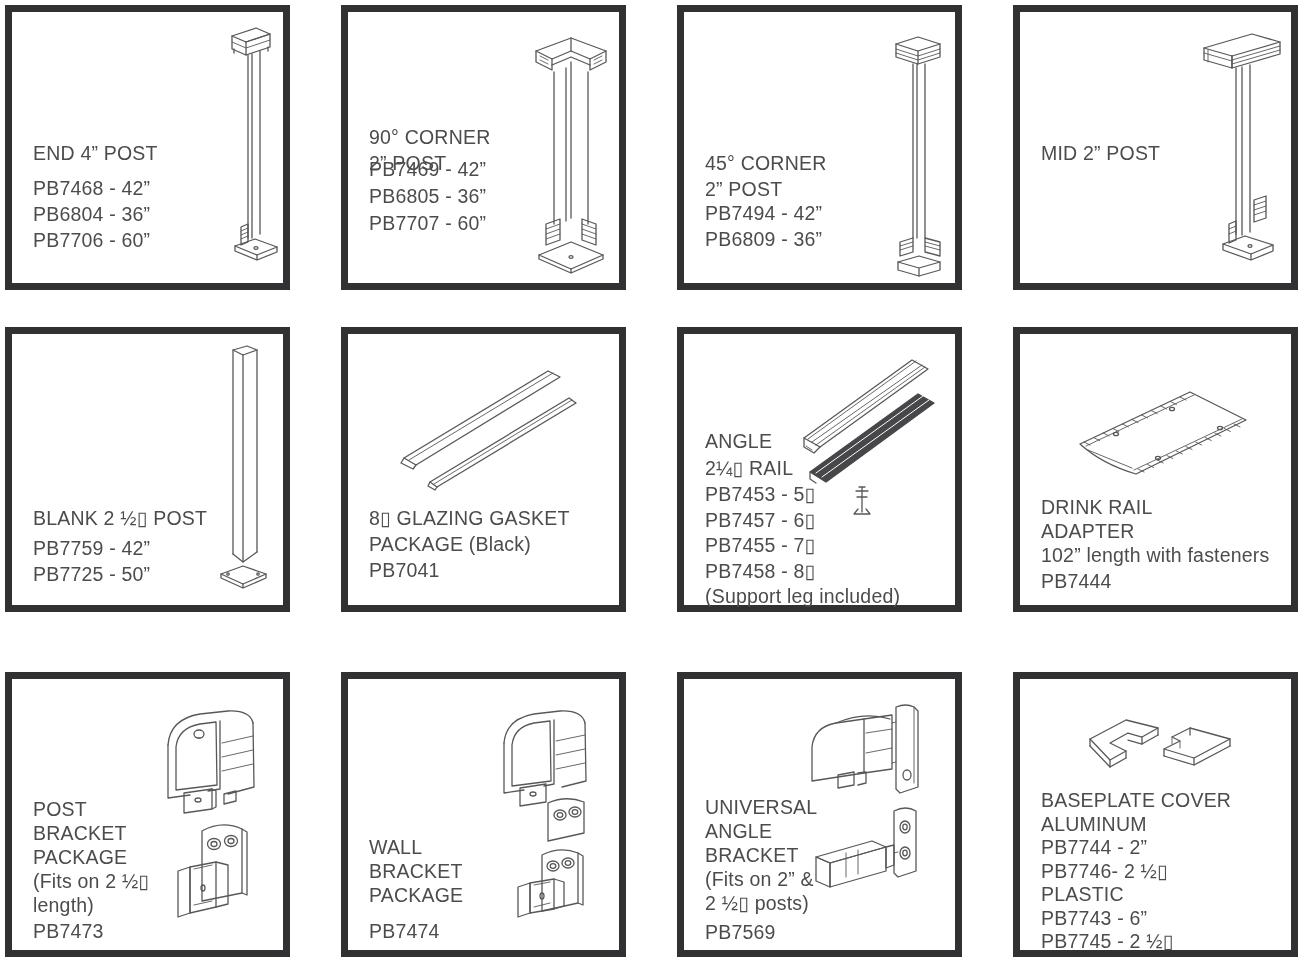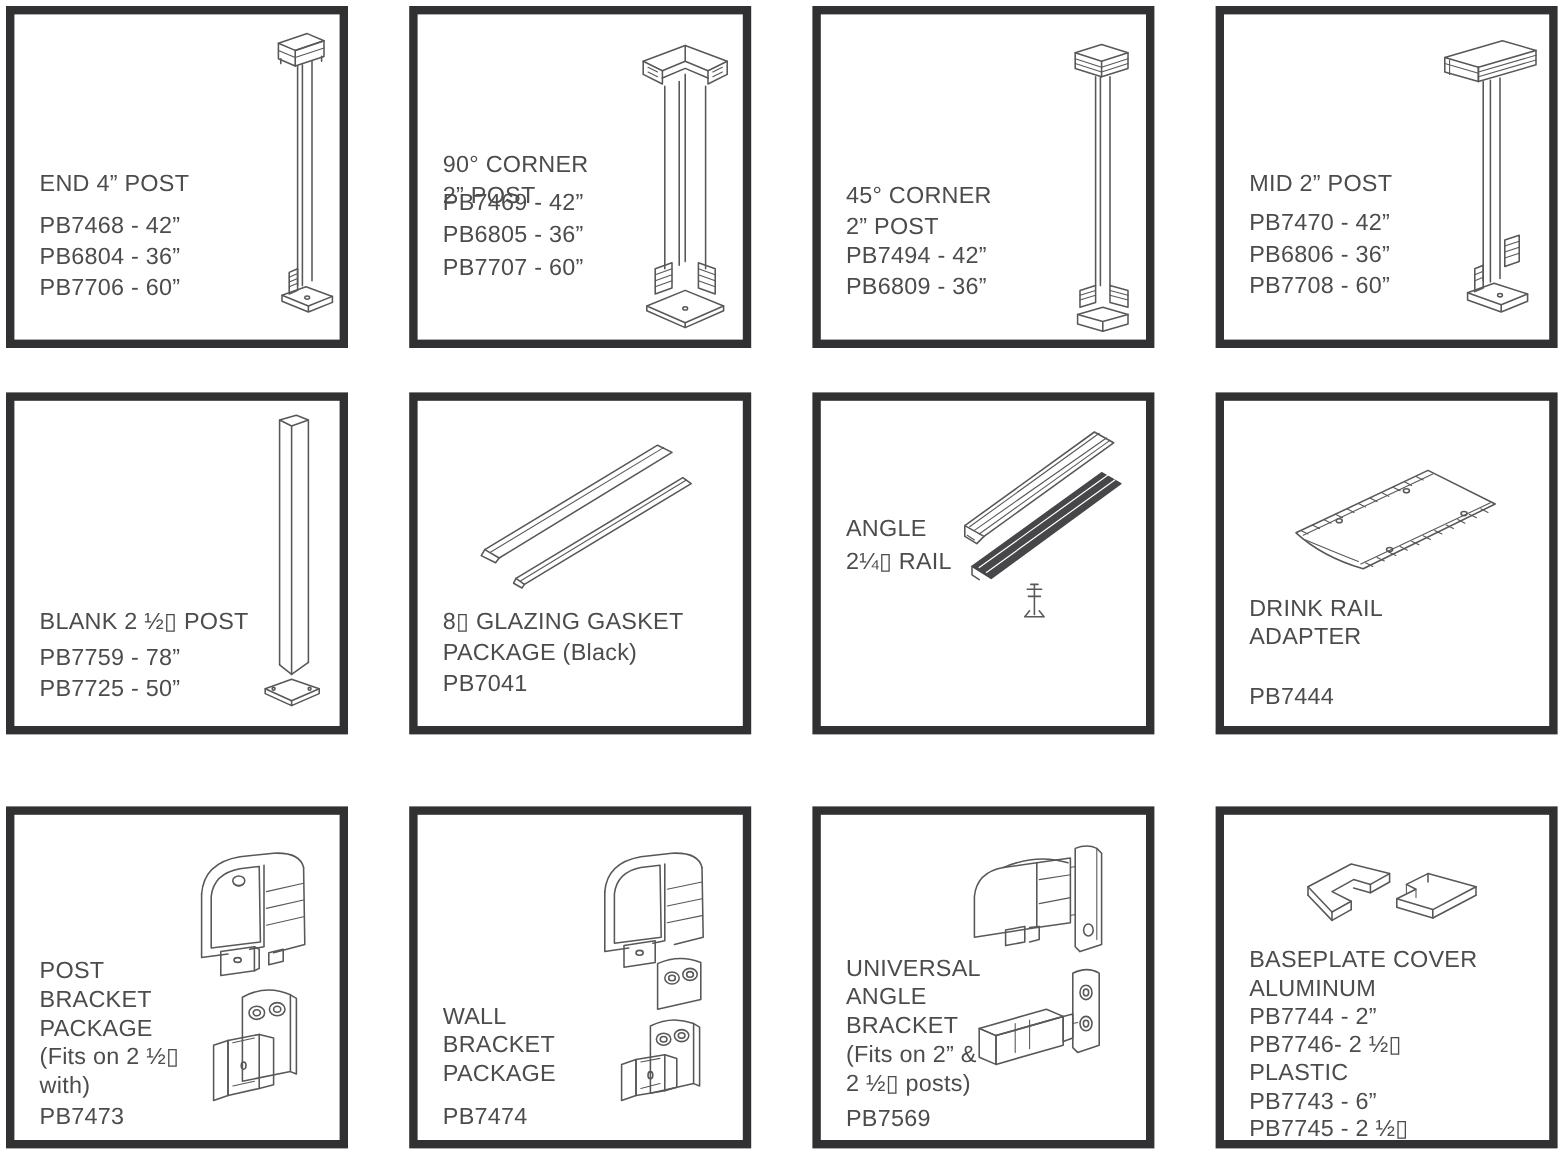--- a/index.html
+++ b/index.html
@@ -114,42 +114,37 @@
     <path class="thin" d="M58 181 L70 177 M58 186 L70 182 M58 191 L70 187"></path>
     <path d="M33 200 L40 197 L40 216 L33 219 Z"></path>
     <path class="thin" d="M33 205 L40 202 M33 210 L40 207"></path>
     <path d="M27 220 L49 212 L77 221 L55 230 Z"></path>
     <path d="M27 220 L27 226 L55 236 L55 230 M77 221 L77 227 L55 236"></path>
     <ellipse cx="54" cy="222" rx="2" ry="1.4"></ellipse>
   </svg>
   <div class="title" style="top:128px">
     <div>MID 2” POST</div>
   </div>
-  <div class="parts" style="top:161px">
-    <div>PB7470 - 42”</div>
-    <div>PB6806 - 36”</div>
-    <div>PB7708 - 60”</div>
-  </div>
 </section>
 
 <section class="cell" style="left:5px;top:327px">
   <svg class="art" style="left:192px;top:8px" width="72" height="252" viewBox="0 0 72 252">
     <path d="M29 8 L43 4 L53 8 L39 13 Z"></path>
     <path d="M29 8 L29 212 M39 13 L39 220 M53 8 L53 210"></path>
     <path d="M29 212 L39 220 L53 210"></path>
     <path d="M39 224 L62 232 L39 242 L17 232 Z"></path>
     <path d="M17 232 L17 236 L39 246 L39 242 M62 232 L62 236 L39 246"></path>
     <circle cx="24" cy="232" r="1.2"></circle>
       <circle cx="54" cy="232" r="1.2"></circle>
   </svg>
   <div class="title" style="top:171px">
     <div>BLANK 2 ½▯ POST</div>
   </div>
   <div class="parts" style="top:201px">
-    <div>PB7759 - 78”</div>
+    <div>PB7759 - 42”</div>
     <div>PB7725 - 50”</div>
   </div>
 </section>
 
 <section class="cell" style="left:341px;top:327px">
   <svg class="art" style="left:40px;top:22px" width="200" height="140" viewBox="0 0 200 140">
     <path d="M16 102 L160 15 L172 21 L28 109 Z"></path>
     <path class="thin" d="M21 104 L165 17"></path>
     <path d="M16 102 L13 107 L25 113 L28 109"></path>
     <path d="M42 126 L181 42 L188 47 L49 131 Z"></path>
@@ -172,39 +167,47 @@
     <path d="M8 92 L8 101 L18 107 L24 101"></path>
     <path class="thin" d="M10 100 L16 104"></path>
     <path class="dark" d="M14 126 L122 48 L138 57 L30 136 Z"></path>
     <path class="hl" d="M20 127 L127 50 M26 131 L133 54"></path>
     <path d="M14 126 L14 133 L20 137"></path>
     <path d="M66 146 L66 166 M60 145 L72 145 M61 151 L71 151 M58 168 L74 168 M58 168 L62 163 M74 168 L70 163 M63 141 L69 141 M66 141 L66 146"></path>
   </svg>
   <div class="title" style="top:94px;line-height:27px">
     <div>ANGLE</div>
     <div>2¼▯ RAIL</div>
+  </div>
+  <div class="parts" style="top:148px;line-height:25.5px">
+    <div>PB7453 - 5▯</div>
+    <div>PB7457 - 6▯</div>
+    <div>PB7455 - 7▯</div>
+    <div>PB7458 - 8▯</div>
+    <div>(Support leg included)</div>
   </div>
 </section>
 
 <section class="cell" style="left:1013px;top:327px">
   <svg class="art" style="left:52px;top:48px" width="180" height="112" viewBox="0 0 180 112">
     <path d="M8 62 L118 10 L174 38 L64 92 Q30 82 8 62 Z"></path>
     <path class="thin" d="M14 64 L122 13"></path>
     <path class="thin" d="M12 60 L18 63 M21.6 55.5 L27.6 58.5 M31.2 51 L37.2 54 M40.8 46.5 L46.8 49.5 M50.4 42 L56.4 45 M60 37.5 L66 40.5 M69.6 33 L75.6 36 M79.2 28.5 L85.2 31.5 M88.8 24 L94.8 27 M98.4 19.5 L104.4 22.5 M108 15 L114 18"></path>
     <path class="thin" d="M62 88 L170 37"></path>
     <path class="thin" d="M66 87 L72 90 M75.6 82.5 L81.6 85.5 M85.2 78 L91.2 81 M94.8 73.5 L100.8 76.5 M104.4 69 L110.4 72 M114 64.5 L120 67.5 M123.6 60 L129.6 63 M133.2 55.5 L139.2 58.5 M142.8 51 L148.8 54 M152.4 46.5 L158.4 49.5 M162 42 L168 45"></path>
     <path class="thin" d="M16 68 Q40 78 60 86"></path>
     <ellipse cx="44" cy="52" rx="2.5" ry="1.7"></ellipse>
     <ellipse cx="100" cy="27" rx="2.5" ry="1.7"></ellipse>
     <ellipse cx="148" cy="46" rx="2.5" ry="1.7"></ellipse>
     <ellipse cx="86" cy="76" rx="2.5" ry="1.7"></ellipse>
   </svg>
   <div class="title" style="top:161px;line-height:24px">
     <div>DRINK RAIL</div>
     <div>ADAPTER</div>
+    <div>102” length with fasteners</div>
   </div>
   <div class="parts" style="top:234px">
     <div>PB7444</div>
   </div>
 </section>
 
 <section class="cell" style="left:5px;top:672px">
   <svg class="art" style="left:138px;top:22px" width="118" height="222" viewBox="0 0 118 222">
     <path d="M18 44 Q20 18 50 13 L78 10 Q100 9 103 22"></path>
     <path d="M103 22 L104 86 L78 93"></path>
@@ -228,21 +231,21 @@
     <path d="M40 166 L66 161 L66 206 L40 212 Z"></path>
     <path class="thin" d="M44 168 L62 164 M44 204 L62 200"></path>
     <path d="M66 161 L78 164 L78 203 L66 206"></path>
     <ellipse cx="53" cy="187" rx="2" ry="3"></ellipse>
   </svg>
   <div class="title" style="top:118px;line-height:24px">
     <div>POST</div>
     <div>BRACKET</div>
     <div>PACKAGE</div>
     <div>(Fits on 2 ½▯</div>
-    <div>with)</div>
+    <div>length)</div>
   </div>
   <div class="parts" style="top:239px">
     <div>PB7473</div>
   </div>
 </section>
 
 <section class="cell" style="left:341px;top:672px">
   <svg class="art" style="left:140px;top:24px" width="118" height="220" viewBox="0 0 118 220">
     <path d="M16 40 Q18 16 46 11 L72 8 Q94 7 97 20"></path>
     <path d="M97 20 L98 78 L74 84"></path>

